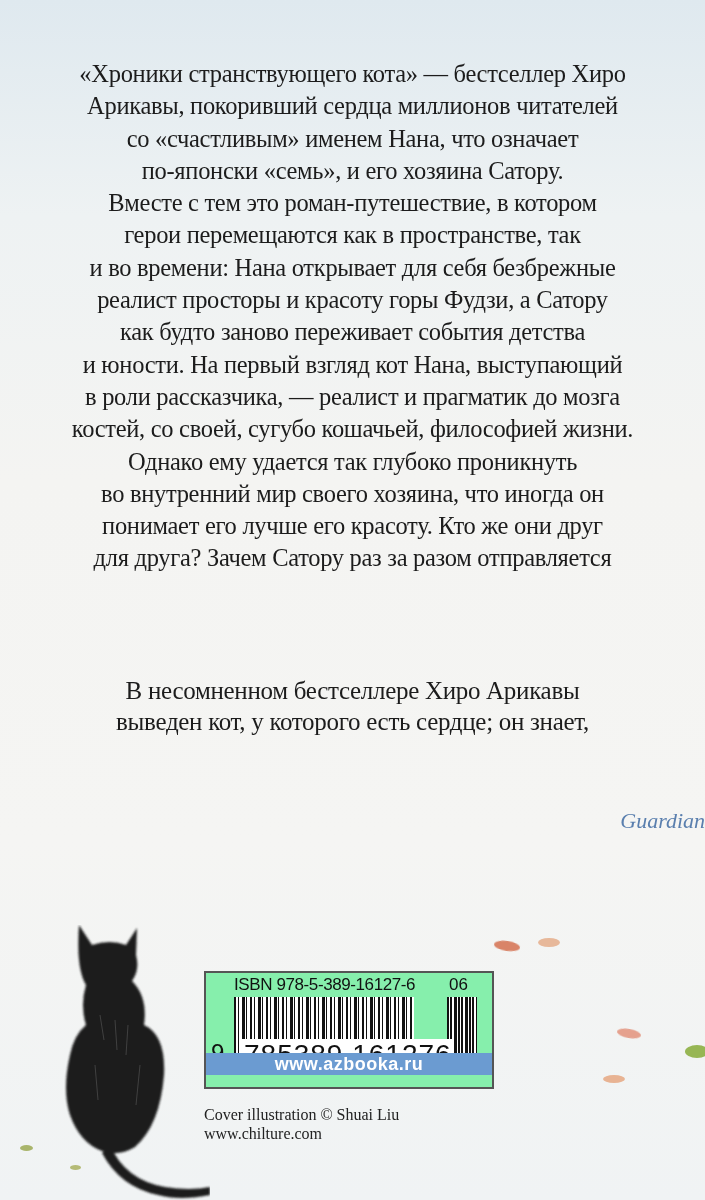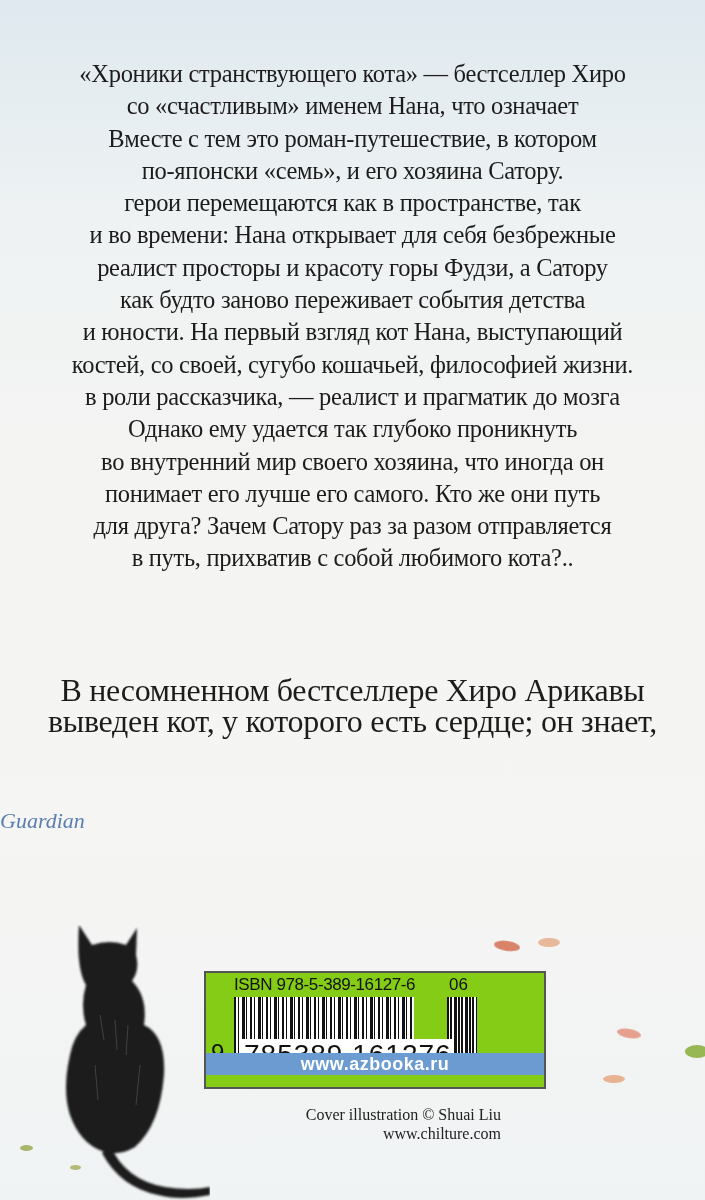--- a/index.html
+++ b/index.html
@@ -12,32 +12,32 @@
     .blurb {
       position: absolute; left: 0; right: 0; top: 58px;
       text-align: center;
       font-size: 24.5px; line-height: 32.3px;
       letter-spacing: -0.3px;
     }
     .blurb .line { display: block; white-space: nowrap; }
     .quote {
       position: absolute; left: 0; right: 0; top: 675px;
       text-align: center;
-      font-size: 32px; line-height: 31px;
+      font-size: 25px; line-height: 31px;
       letter-spacing: -0.3px;
     }
     .quote .line { display: block; white-space: nowrap; }
     .source {
       position: absolute; left: 0; right: 0; top: 808px;
-      text-align: left; font-style: italic;
+      text-align: right; font-style: italic;
       font-size: 22px; color: #5a7fae;
     }
     .barcode-box {
-      position: absolute; left: 204px; top: 971px; width: 342px; height: 118px;
-      background: #84cc16; border: 2px solid #555; box-sizing: border-box;
+      position: absolute; left: 204px; top: 971px; width: 290px; height: 118px;
+      background: #86efac; border: 2px solid #555; box-sizing: border-box;
     }
     .isbn-text {
       position: absolute; left: 28px; top: 2px;
       font-family: "Liberation Sans", "DejaVu Sans", sans-serif;
       font-size: 17px; letter-spacing: -0.4px; color: #111;
     }
     .addon-text {
       position: absolute; left: 243px; top: 2px;
       font-family: "Liberation Sans", "DejaVu Sans", sans-serif;
       font-size: 17px; color: #111;
@@ -65,45 +65,45 @@
       font-size: 28px; letter-spacing: 1px; color: #111;
     }
     .url-strip {
       position: absolute; left: 0; right: 0; bottom: 12px; height: 22px;
       background: #6b9bd1; color: #fff; text-align: center;
       font-family: "Liberation Sans", "DejaVu Sans", sans-serif;
       font-weight: bold; font-size: 18px; line-height: 22px; letter-spacing: 0.5px;
     }
     .credits {
       position: absolute; left: 204px; width: 297px; top: 1105px;
-      text-align: right; font-size: 16px; line-height: 19px; color: #222;
+      text-align: left; font-size: 16px; line-height: 19px; color: #222;
     }
     .cat { position: absolute; left: 40px; top: 925px; width: 170px; height: 275px; }
     .petal { position: absolute; border-radius: 50%; filter: blur(0.6px); }
   </style>
 </head>
 <body>
 
 <div class="blurb">
   <span class="line">«Хроники странствующего кота» — бестселлер Хиро</span>
+  <span class="line">Арикавы, покоривший сердца миллионов читателей</span>
   <span class="line">со «счастливым» именем Нана, что означает</span>
+  <span class="line">по-японски «семь», и его хозяина Сатору.</span>
   <span class="line">Вместе с тем это роман-путешествие, в котором</span>
-  <span class="line">по-японски «семь», и его хозяина Сатору.</span>
   <span class="line">герои перемещаются как в пространстве, так</span>
   <span class="line">и во времени: Нана открывает для себя безбрежные</span>
   <span class="line">реалист просторы и красоту горы Фудзи, а Сатору</span>
   <span class="line">как будто заново переживает события детства</span>
   <span class="line">и юности. На первый взгляд кот Нана, выступающий</span>
+  <span class="line">в роли рассказчика, — реалист и прагматик до мозга</span>
   <span class="line">костей, со своей, сугубо кошачьей, философией жизни.</span>
-  <span class="line">в роли рассказчика, — реалист и прагматик до мозга</span>
   <span class="line">Однако ему удается так глубоко проникнуть</span>
   <span class="line">во внутренний мир своего хозяина, что иногда он</span>
-  <span class="line">понимает его лучше его самого. Кто же они путь</span>
+  <span class="line">понимает его лучше его красоту. Кто же они друг</span>
   <span class="line">для друга? Зачем Сатору раз за разом отправляется</span>
-  <span class="line">в путь, прихватив с собой любимого кота?..</span>
 </div>
 
 <div class="quote">
   <span class="line">В несомненном бестселлере Хиро Арикавы</span>
   <span class="line">выведен кот, у которого есть сердце; он знает,</span>
 </div>
 <div class="source">Guardian</div>
 
 <svg class="cat" viewBox="0 0 170 275">
   <defs>

